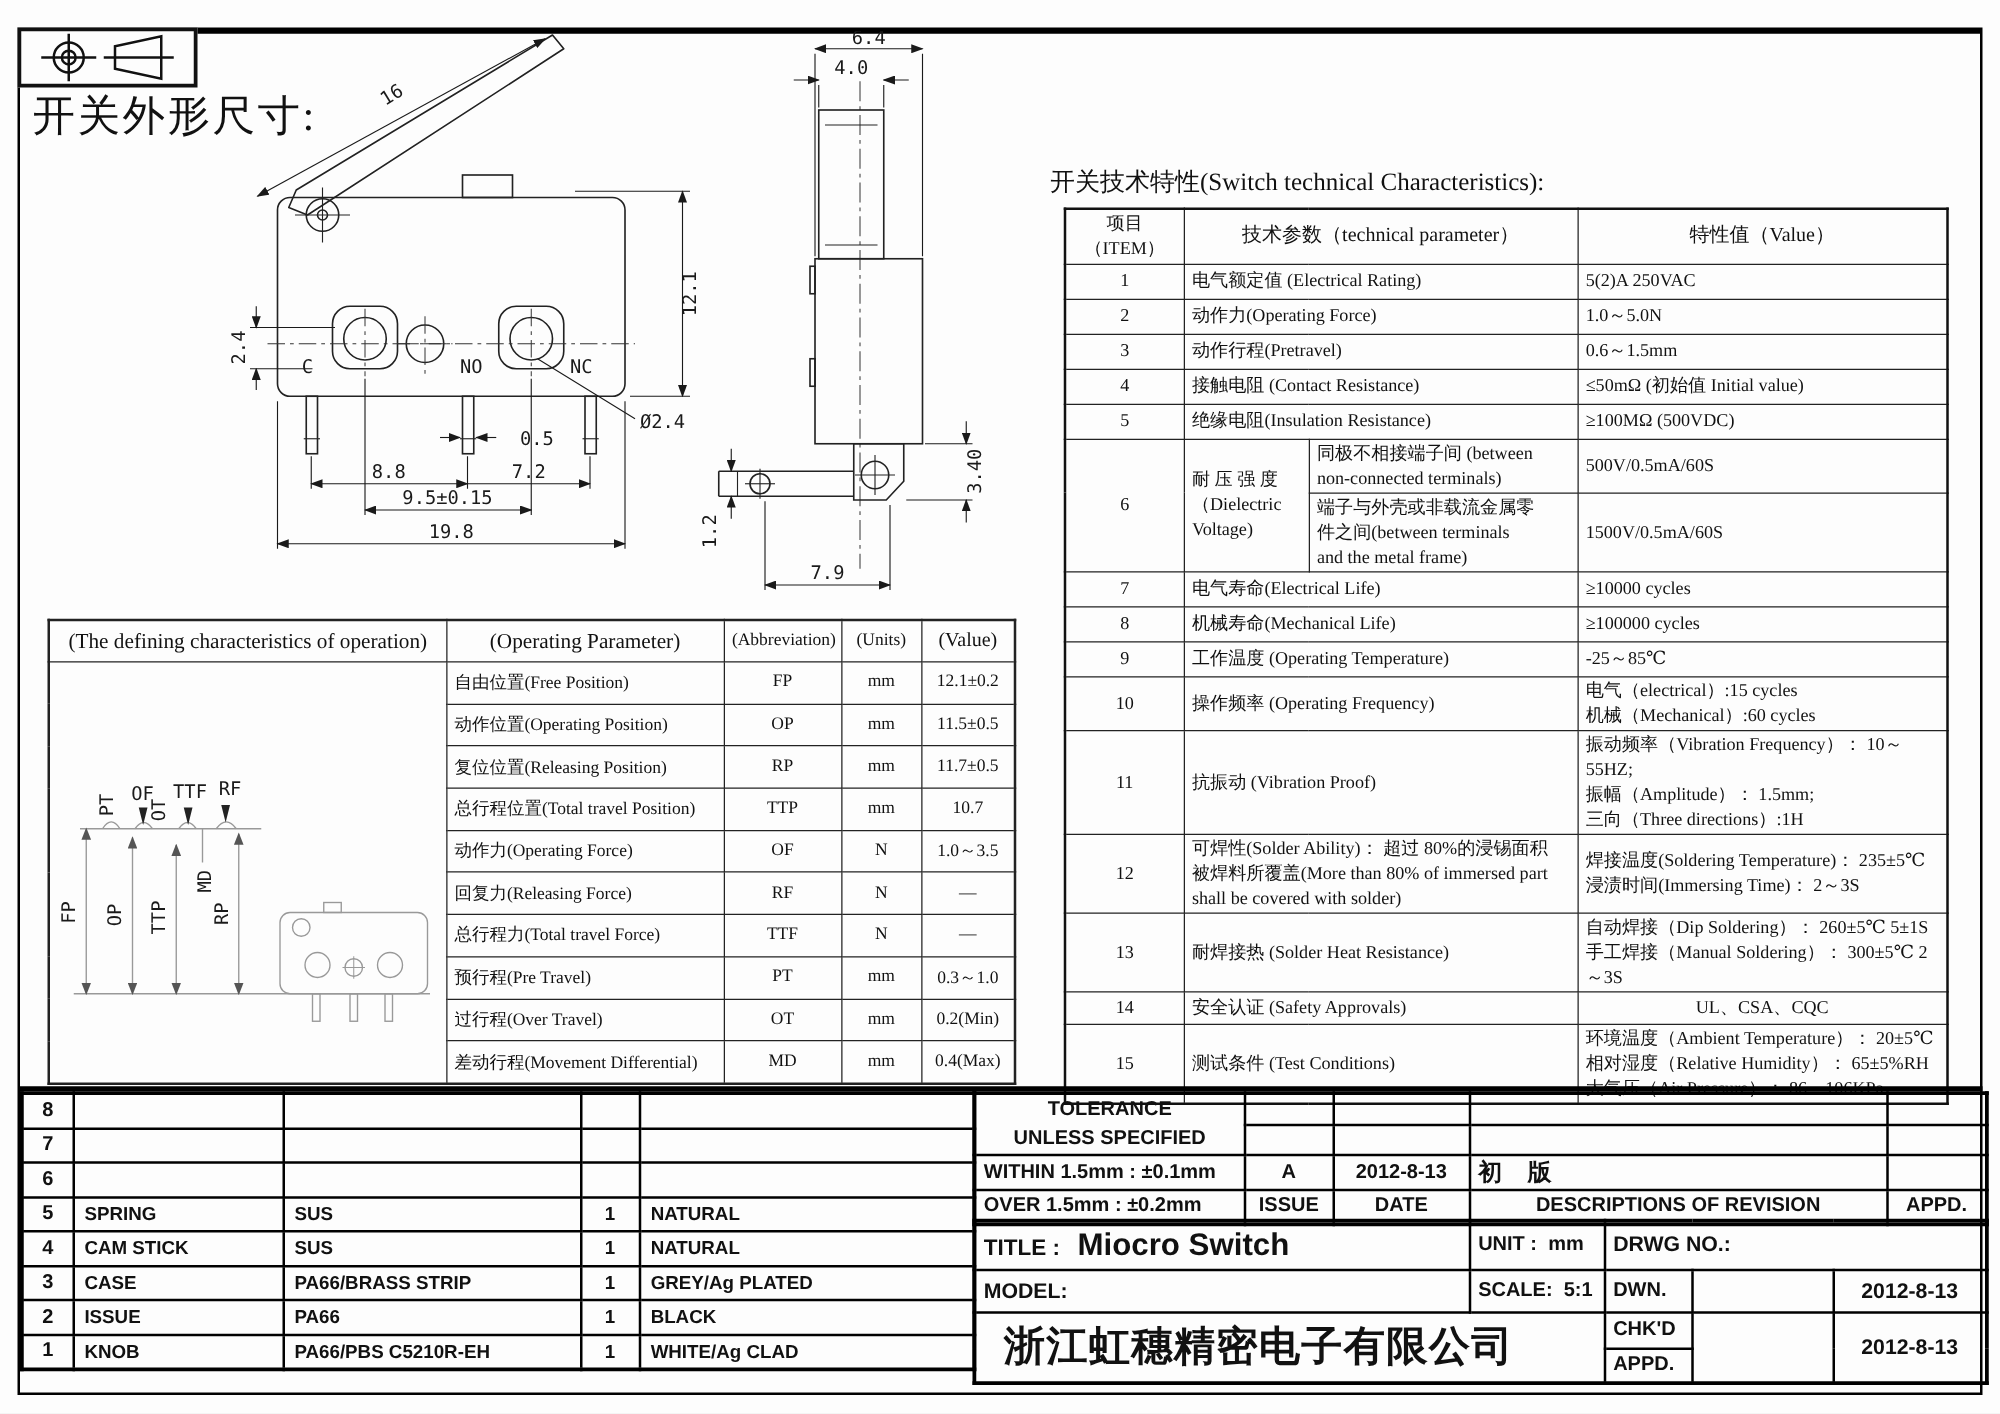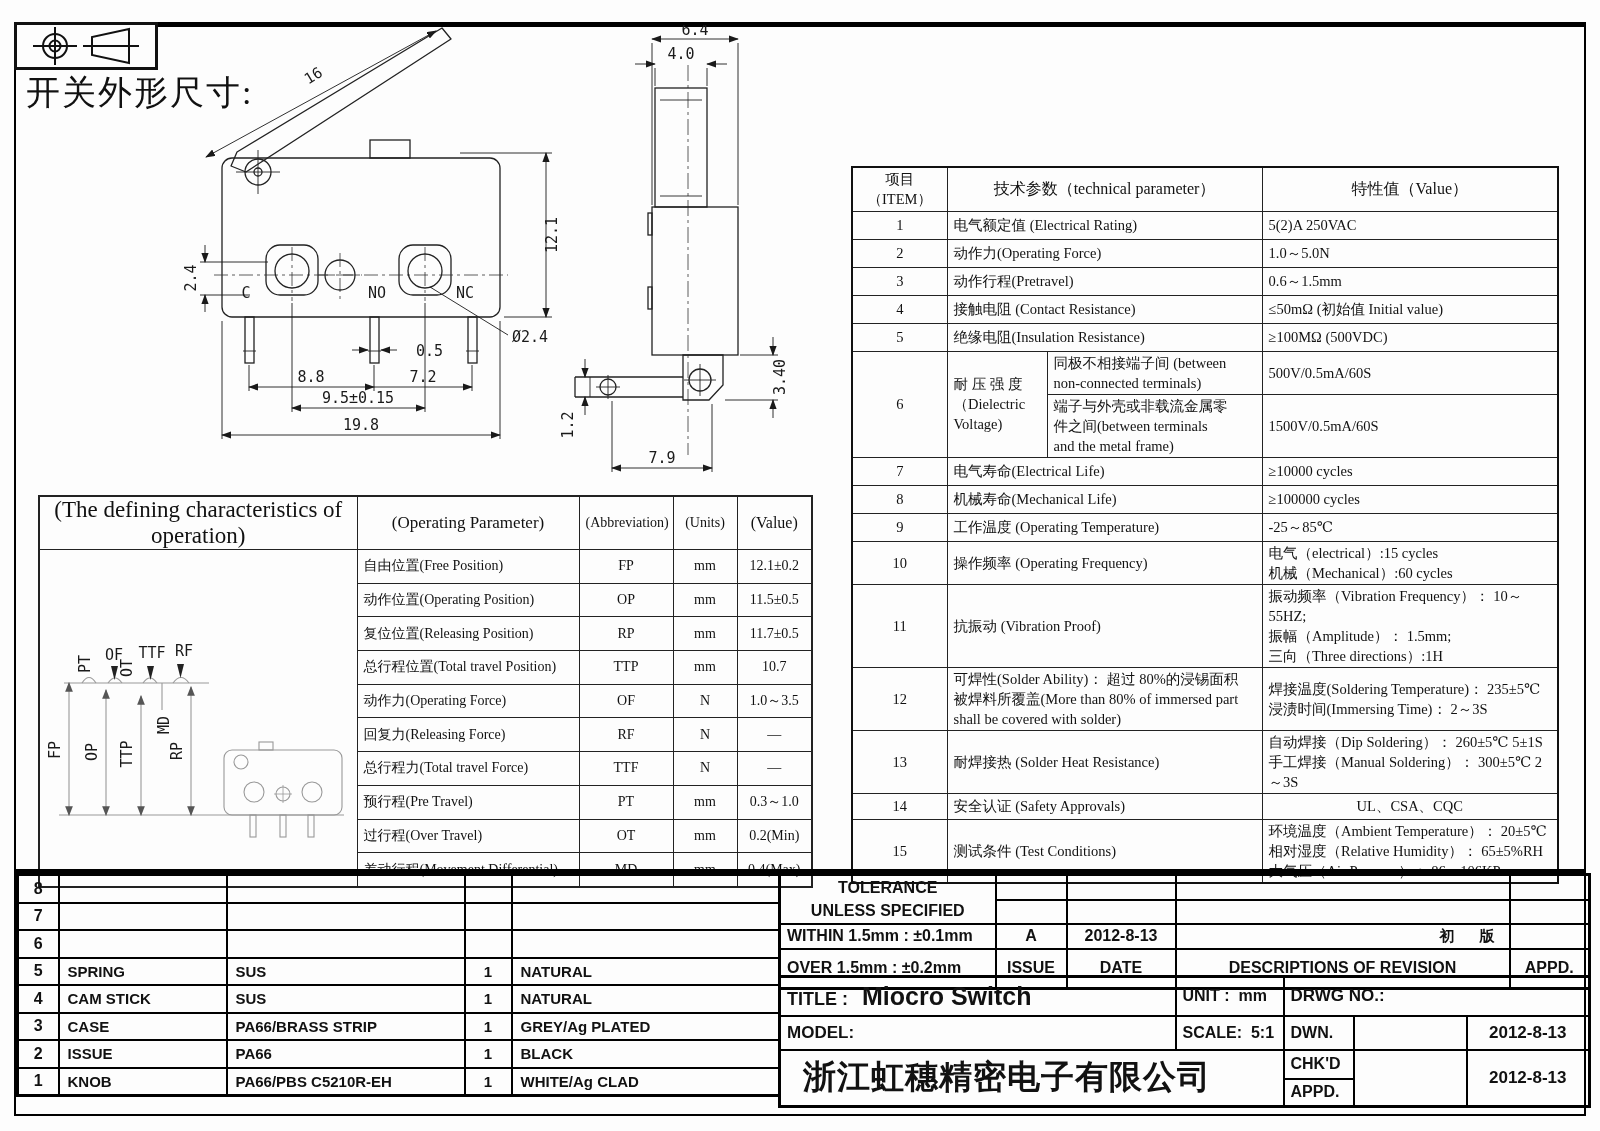--- a/index.html
+++ b/index.html
@@ -35,21 +35,21 @@
   #tb-a,#tb-b{border-collapse:collapse;table-layout:fixed;}
   #tb-a{left:778px;top:873px;width:810px;border:3px solid #000;}
   #tb-b{left:778px;top:975px;width:810px;border:3px solid #000;}
   #tb-a td,#tb-b td{border:2px solid #000;padding:0 6px;}
   .tb-c{text-align:center;padding:0 2px !important;}
   #company-cell{font-size:33px;letter-spacing:1px;padding-left:22px !important;}
   #title-value{font-size:25px;margin-left:14px;}
   #drwg-cell{font-size:17px;margin-top:22px;}
   .tb-sm{font-size:16px;}
   .tb-date{font-size:17px;text-align:center;}
-  .revdesc{font-size:15px;letter-spacing:8px;text-align:right;font-family:Liberation Mono, monospace;font-weight:bold;}
+  .revdesc{font-size:19px;letter-spacing:8px;text-align:left;font-family:Liberation Serif, serif;font-weight:bold;}
 </style>
 </head>
 <body>
 
 <div id="sheet">
 
   <div id="frame" class="abs"></div>
 
   <div id="proj-box" class="abs">
     <svg width="138" height="42" viewBox="0 0 138 42">
@@ -191,20 +191,21 @@
         <line x1="152" y1="379" x2="152" y2="447"></line>
       <line x1="52" y1="443" x2="152" y2="443" marker-start="url(#sa)" marker-end="url(#sa)"></line>
     </g>
     <text x="135" y="10" text-anchor="middle">6.4</text>
     <text x="121" y="34" text-anchor="middle">4.0</text>
     <text text-anchor="middle" transform="rotate(-90 225 352)" x="225" y="352">3.40</text>
     <text text-anchor="middle" transform="rotate(-90 13 400)" x="13" y="400">1.2</text>
     <text x="102" y="438" text-anchor="middle">7.9</text>
   </svg>
 
+  <div id="tech-title" class="abs">开关技术特性(Switch technical Characteristics):</div>
 
   <table id="tech-table" class="abs">
     <colgroup>
         <col style="width:95px">
         <col style="width:100px">
         <col style="width:215px">
         <col style="width:296px">
       </colgroup>
     <tbody>
         <tr style="height:44px">
@@ -333,21 +334,21 @@
   <table id="op-table" class="abs">
     <colgroup>
         <col style="width:318px">
         <col style="width:222px">
         <col style="width:94px">
         <col style="width:64px">
         <col style="width:75px">
       </colgroup>
     <tbody>
         <tr>
-      <td class="hd" style="font-size:23px">(The defining characteristics of operation)</td>
+      <td class="hd" style="font-size:17px">(The defining characteristics of operation)</td>
       <td class="hd" style="font-size:17px">(Operating Parameter)</td>
       <td class="hd" style="font-size:14px">(Abbreviation)</td>
       <td class="hd" style="font-size:14px">(Units)</td>
       <td class="hd">(Value)</td>
     </tr>
     <tr>
       <td id="op-diagram-cell" rowspan="10">
         <svg width="310" height="300" viewBox="0 0 310 300" style="position:absolute;left:4px;bottom:6px;">
           <defs>
             <marker id="oa" markerWidth="9" markerHeight="7" refX="8" refY="3.5" orient="auto-start-reverse">
@@ -556,21 +557,21 @@
           <td></td>
           <td></td>
         </tr>
     <tr style="height:25px">
       <td class="tb-sm">WITHIN 1.5mm : ±0.1mm</td>
       <td class="tb-c tb-sm">A</td>
       <td class="tb-c tb-sm">2012-8-13</td>
       <td class="revdesc">初  版</td>
       <td></td>
     </tr>
-    <tr style="height:40px">
+    <tr style="height:28px">
       <td class="tb-sm">OVER 1.5mm : ±0.2mm</td>
       <td class="tb-c tb-sm">ISSUE</td>
       <td class="tb-c tb-sm">DATE</td>
       <td class="tb-c tb-sm">DESCRIPTIONS OF REVISION</td>
       <td class="tb-c tb-sm">APPD.</td>
     </tr>
   </tbody>
     </table>
 
   <table id="tb-b" class="abs blk">

